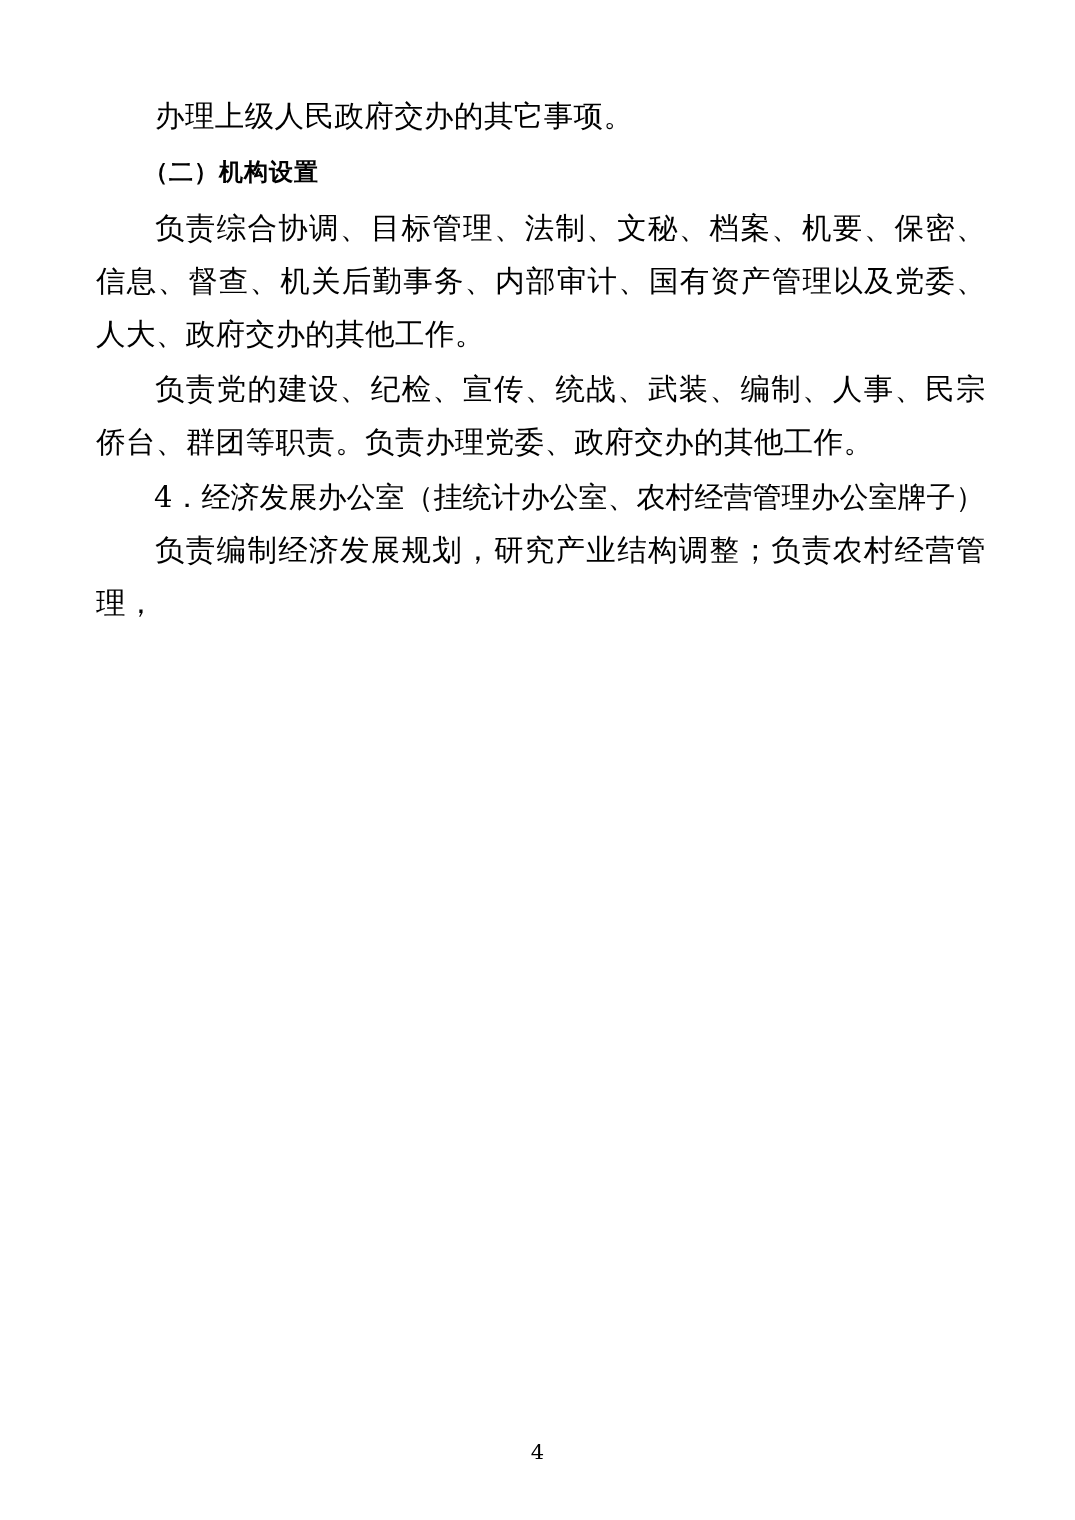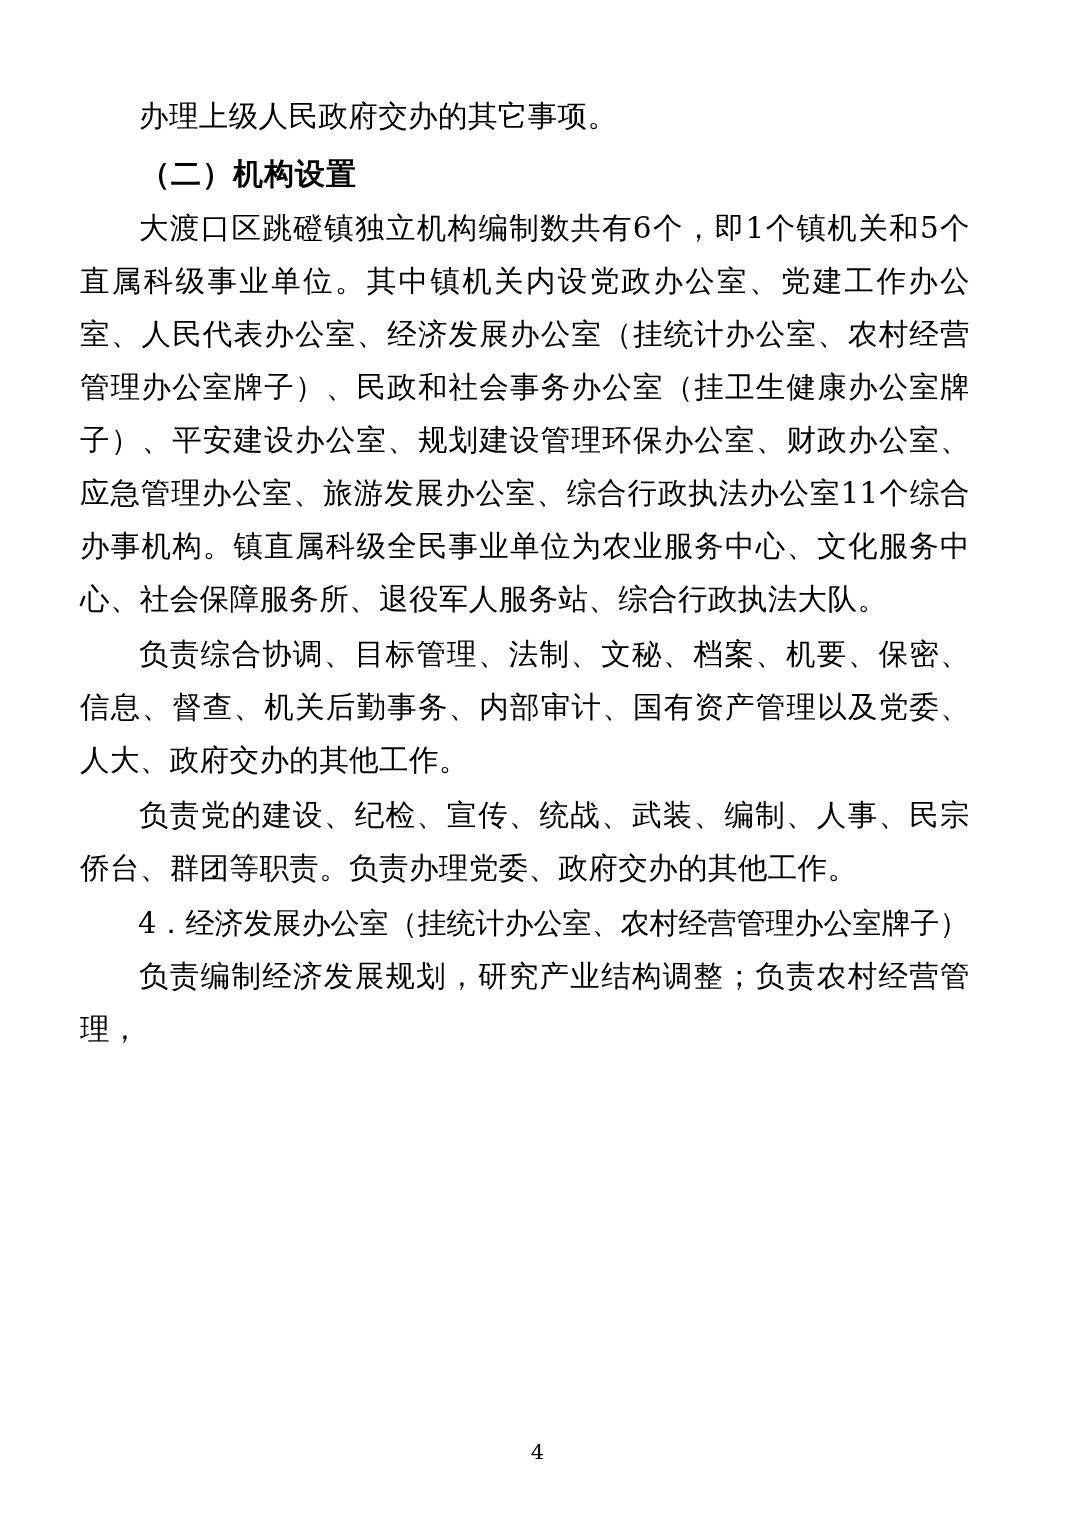--- a/index.html
+++ b/index.html
@@ -13,43 +13,44 @@
     height: 1520px;
     background: #ffffff;
     margin: 0 auto;
     box-sizing: border-box;
     font-family: "DejaVu Serif", "Liberation Serif", serif;
     color: #000000;
     overflow: hidden;
   }
   .content {
     position: absolute;
-    left: 80px;
+    left: 96px;
     top: 90px;
     width: 890px;
   }
   .para {
     font-size: 29.5px;
     line-height: 53px;
     letter-spacing: 0.4px;
     text-align: justify;
     text-justify: inter-character;
     margin: 0 0 2px 0;
     white-space: normal;
   }
   .indent {
     text-indent: 2em;
   }
   .heading {
-    font-size: 30px;
+    font-size: 24px;
     line-height: 53px;
     font-weight: bold;
     letter-spacing: 1px;
     margin: 4px 0 2px 0;
     text-indent: 2em;
+    font-family: Liberation Mono, monospace;
   }
   .sub-label {
     font-size: 29px;
     line-height: 53px;
     text-indent: 2em;
     margin: 2px 0 0 0;
   }
   .footer {
     position: absolute;
     left: 0;
@@ -64,21 +65,20 @@
 </head>
 <body>
 
 <div class="page">
   <div class="content">
 
     <p class="para indent">办理上级人民政府交办的其它事项。</p>
 
     <p class="heading">（二）机构设置</p>
 
-    <p class="para indent">大渡口区跳磴镇独立机构编制数共有6个，即1个镇机关和5个直属科级事业单位。其中镇机关内设党政办公室、党建工作办公室、人民代表办公室、经济发展办公室（挂统计办公室、农村经营管理办公室牌子）、民政和社会事务办公室（挂卫生健康办公室牌子）、平安建设办公室、规划建设管理环保办公室、财政办公室、应急管理办公室、旅游发展办公室、综合行政执法办公室11个综合办事机构。镇直属科级全民事业单位为农业服务中心、文化服务中心、社会保障服务所、退役军人服务站、综合行政执法大队。</p>
 
     <p class="para indent">负责综合协调、目标管理、法制、文秘、档案、机要、保密、信息、督查、机关后勤事务、内部审计、国有资产管理以及党委、人大、政府交办的其他工作。</p>
 
     <p class="para indent">负责党的建设、纪检、宣传、统战、武装、编制、人事、民宗侨台、群团等职责。负责办理党委、政府交办的其他工作。</p>
 
 
     <p class="sub-label">4．经济发展办公室（挂统计办公室、农村经营管理办公室牌子）</p>
     <p class="para indent">负责编制经济发展规划，研究产业结构调整；负责农村经营管理，</p>
 
   </div>

